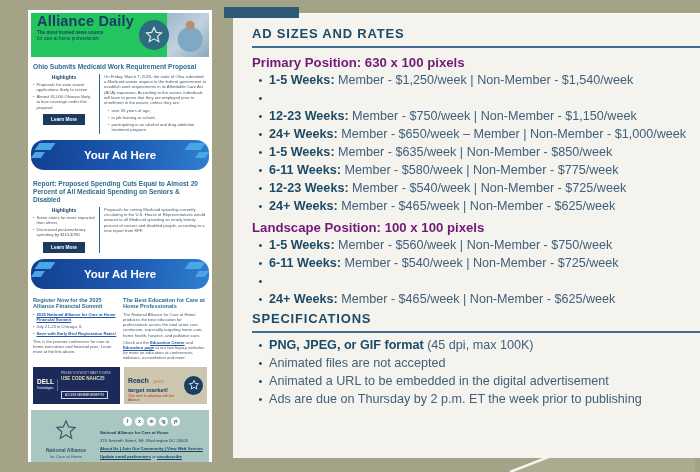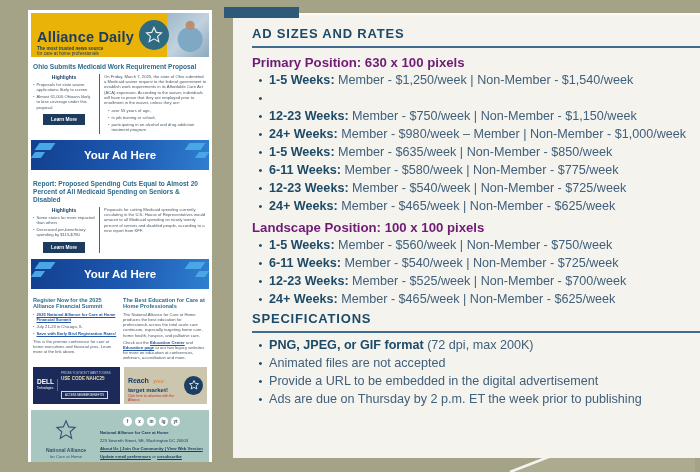--- a/index.html
+++ b/index.html
@@ -17,21 +17,21 @@
   .dot { color:#1d4a66; width:17px; text-align:center; flex:0 0 17px; font-size:11px; }
   .rate-row b { color:#1d4a66; white-space:pre; }
   .specs-title { }
   .spec-row b { color:#1d4a66; white-space:pre; }
 
   .corner-deco { position:absolute; left:500px; top:455px; width:200px; height:17px; z-index:1; }
 
   
   .newsletter { position:absolute; left:28px; top:10px; width:184px; height:452px; background:#ffffff;
                 padding:3px 3px; overflow:hidden; display:flex; flex-direction:column; z-index:2; }
-  .nl-header { background:#eab308; height:44px; flex:0 0 44px; display:flex; align-items:flex-end; padding-left:6px; position:relative; overflow:hidden; }
+  .nl-header { background:#22c55e; height:44px; flex:0 0 44px; display:flex; align-items:flex-start; padding-left:6px; position:relative; overflow:hidden; }
   .nl-title { color:#1c3e63; font-size:14.5px; font-weight:bold; letter-spacing:0.2px; }
   .nl-tag { color:#1c3e63; font-size:4.6px; line-height:5.6px; margin-top:1px; }
   .nl-logo { position:absolute; right:40px; top:7px; width:30px; height:30px; background:#2e6a80; border-radius:50%;
              display:flex; align-items:center; justify-content:center; z-index:2; }
   .nl-photo { position:absolute; right:0; top:0; width:42px; height:44px;
               background:
                 radial-gradient(circle at 55% 28%, #b98f6f 0 4px, transparent 5px),
                 radial-gradient(circle at 55% 60%, #7fa8c4 0 12px, transparent 13px),
                 linear-gradient(135deg,#9db7c9 0%, #c2d2dd 50%, #8aa9bf 100%); }
   .nl-headline { color:#2d6e8e; font-weight:bold; font-size:6.6px; line-height:7.8px; margin:6px 2px 3px 2px; }
@@ -40,21 +40,21 @@
   .nl-hl-title { color:#1c3e63; font-weight:bold; font-size:5px; text-align:center; margin-bottom:2px; }
   .nl-ul { list-style:none; }
   .nl-ul li { font-size:4.2px; line-height:5.2px; color:#4a5a66; display:flex; gap:2px; margin-bottom:2px; }
   .nl-ul li::before { content:"•"; color:#4a5a66; }
   .nl-btn { background:#1d3b5e; color:#fff; font-weight:bold; font-size:4.8px; width:42px; padding:3px 0;
             text-align:center; margin:4px auto 0 auto; cursor:pointer; }
   .nl-right { flex:1; border-left:1px solid #2d6e8e; padding-left:4px; }
   .nl-body { font-size:4.2px; line-height:5.3px; color:#4a5a66; }
   .nl-banner { margin:6px 0 4px 0; height:30px; flex:0 0 30px; position:relative; overflow:hidden;
                background:linear-gradient(100deg,#123f8f 0%, #1d5ab2 55%, #2f7fd0 100%);
-               display:flex; align-items:center; justify-content:center; cursor:pointer; }
+               display:flex; align-items:center; justify-content:center; cursor:pointer;border-radius:13px; }
   .nl-banner .txt { color:#fff; font-weight:bold; font-size:11.5px; }
   .chev { position:absolute; background:#4aa7e6; transform:skewX(-35deg); }
   .c1 { width:16px; height:7px; left:6px; top:3px; }
   .c2 { width:10px; height:6px; left:2px; top:12px; }
   .c3 { width:16px; height:7px; right:6px; top:3px; }
   .c4 { width:10px; height:6px; right:2px; top:12px; }
   .nl-bottom { display:flex; gap:6px; margin:4px 2px 0 2px; }
   .nl-bcol { flex:1; }
   .nl-bhead { color:#2d6e8e; font-weight:bold; font-size:5.6px; line-height:6.6px; margin-bottom:2px; }
   .nl-link { color:#2456a4; text-decoration:underline; font-weight:bold; cursor:pointer; }
@@ -101,21 +101,21 @@
     </div>
   <div class="rate-row">
       <span class="dot">•</span>
     </div>
   <div class="rate-row">
       <span class="dot">•</span>
       <span><b>12-23 Weeks: </b><span>Member - $750/week | Non-Member - $1,150/week</span></span>
     </div>
   <div class="rate-row">
       <span class="dot">•</span>
-      <span><b>24+ Weeks: </b><span>Member - $980/week – Member | Non-Member - $1,000/week</span></span>
+      <span><b>24+ Weeks: </b><span>Member - $650/week – Member | Non-Member - $1,000/week</span></span>
     </div>
 
   <div class="rate-row">
       <span class="dot">•</span>
       <span><b>1-5 Weeks: </b><span>Member - $635/week | Non-Member - $850/week</span></span>
     </div>
   <div class="rate-row">
       <span class="dot">•</span>
       <span><b>6-11 Weeks: </b><span>Member - $580/week | Non-Member - $775/week</span></span>
     </div>
@@ -132,40 +132,39 @@
   <div class="rate-row">
       <span class="dot">•</span>
       <span><b>1-5 Weeks: </b><span>Member - $560/week | Non-Member - $750/week</span></span>
     </div>
   <div class="rate-row">
       <span class="dot">•</span>
       <span><b>6-11 Weeks: </b><span>Member - $540/week | Non-Member - $725/week</span></span>
     </div>
   <div class="rate-row">
       <span class="dot">•</span>
-      <span><b>12-23 Weeks: </b><span>Member - $525/week | Non-Member - $700/week</span></span>
     </div>
   <div class="rate-row">
       <span class="dot">•</span>
       <span><b>24+ Weeks: </b><span>Member - $465/week | Non-Member - $625/week</span></span>
     </div>
 
   <div class="panel-title specs-title">SPECIFICATIONS</div>
   <hr>
   <div class="rate-row spec-row">
       <span class="dot">•</span>
-      <span><b>PNG, JPEG, or GIF format</b><span> (72 dpi, max 200K)</span></span>
+      <span><b>PNG, JPEG, or GIF format</b><span> (45 dpi, max 100K)</span></span>
     </div>
   <div class="rate-row spec-row">
       <span class="dot">•</span>
       <span><b></b><span>Animated files are not accepted</span></span>
     </div>
   <div class="rate-row spec-row">
       <span class="dot">•</span>
-      <span><b></b><span>Provide a URL to be embedded in the digital advertisement</span></span>
+      <span><b></b><span>Animated a URL to be embedded in the digital advertisement</span></span>
     </div>
   <div class="rate-row spec-row">
       <span class="dot">•</span>
       <span><b></b><span>Ads are due on Thursday by 2 p.m. ET the week prior to publishing</span></span>
     </div>
 </div>
 
 <svg class="corner-deco" viewBox="0 0 200 17">
   <polygon points="50,2 195,2 195,17 13,17" fill="#adab8f"></polygon>
   <line x1="10" y1="17" x2="51" y2="1" stroke="#f4f3ee" stroke-width="2.6"></line>

